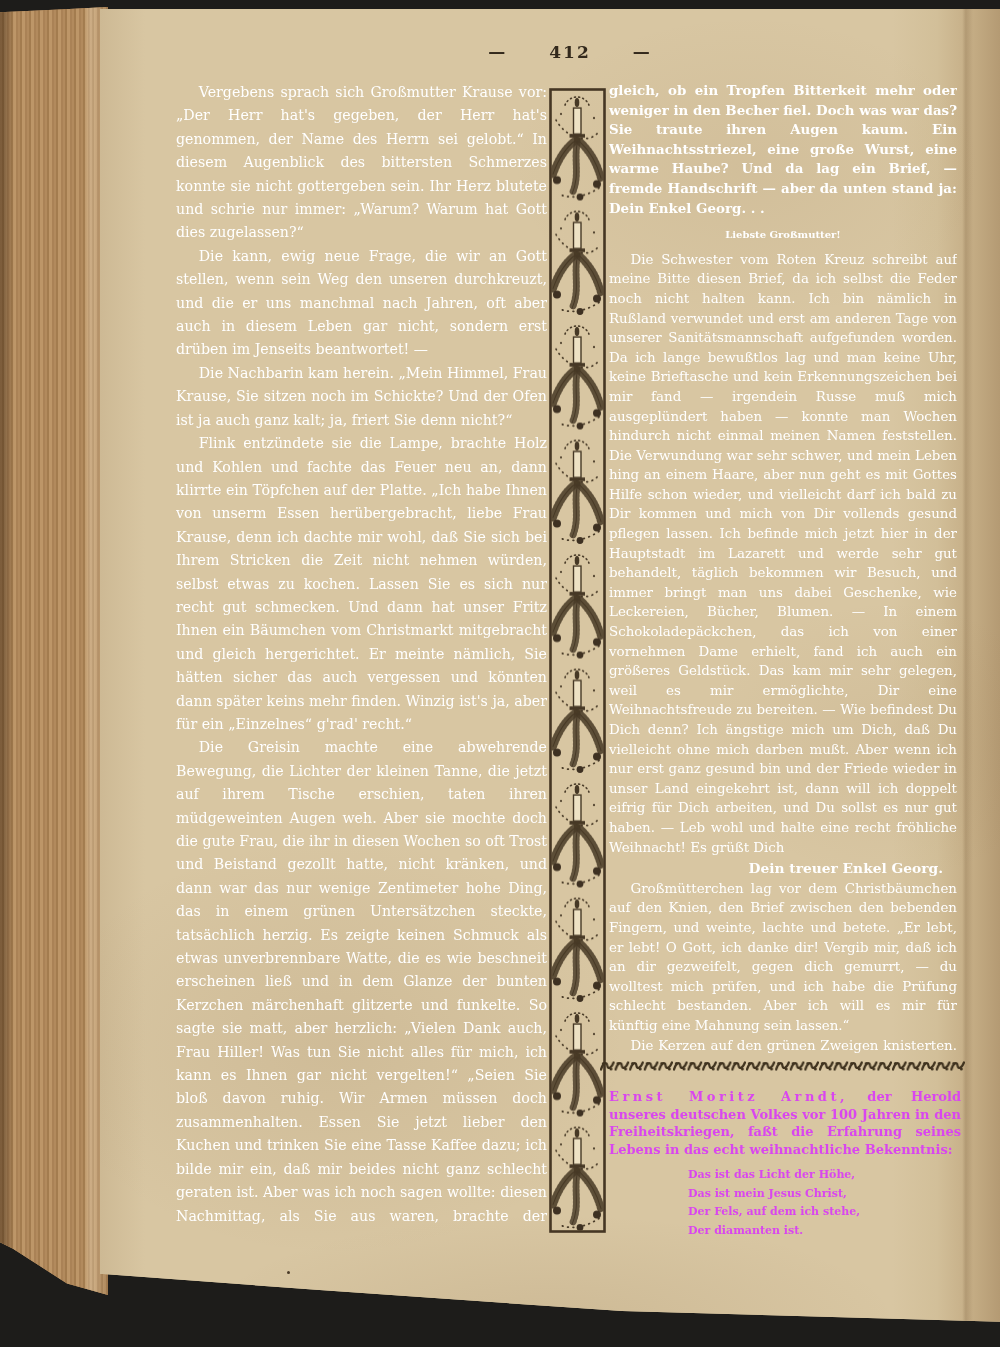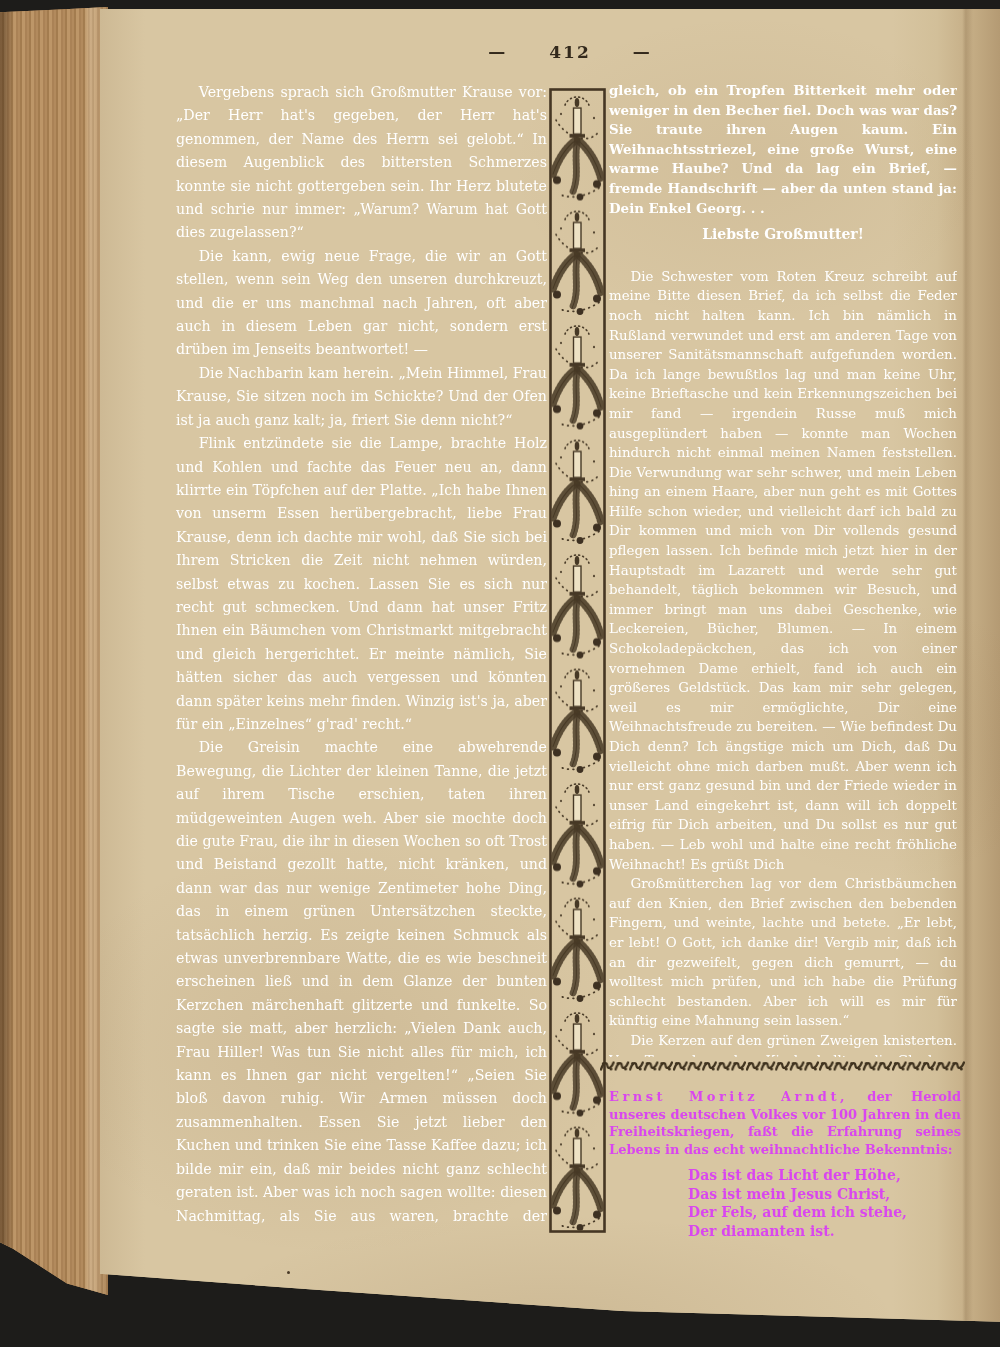--- a/index.html
+++ b/index.html
@@ -35,29 +35,29 @@
   .folio-dash{font-weight:bold;}
 
   
   .col{position:absolute;top:81px;color:#ffffff;text-align:justify;}
   #col-left{left:176px;width:371px;height:1152px;overflow:hidden;
     font-size:14.2px;line-height:23.4px;}
   #col-right{left:609px;width:348px;height:976px;overflow:hidden;
     font-size:13.4px;line-height:19.6px;}
   .col p{margin:0;text-indent:1.6em;}
   .col p.no-indent{text-indent:0;font-weight:bold;}
-  #letter-salutation{text-align:center;text-indent:0;margin:7px 0 22px;font-weight:bold;font-size:14px;}
+  #letter-salutation{text-align:center;text-indent:0;margin:7px 0 5px;font-weight:bold;font-size:10px;}
   #letter-signature{text-align:right;text-indent:0;padding-right:14px;margin-top:2px;font-weight:bold;font-size:13.8px;}
 
   
   #footer-block{position:absolute;left:600px;top:1058px;width:365px;color:#d946ef;}
   #footer-note{margin:10px 0 0 9px;width:352px;font-size:13px;line-height:17.6px;
     font-weight:bold;text-align:justify;}
   .author-spaced{letter-spacing:3.5px;}
-  #verse{margin:8px 0 0 88px;font-size:14px;line-height:18.5px;font-weight:bold;}
+  #verse{margin:8px 0 0 88px;font-size:11px;line-height:18.5px;font-weight:bold;}
 
   svg .st{stroke:#463825;fill:none;stroke-linecap:round;}
   
   #speck{position:absolute;left:287px;top:1271px;width:3px;height:3px;border-radius:50%;background:#4a3b28;}
 </style>
 </head>
 <body>
 <div id="stage">
 
   <div id="book-edge"></div>
@@ -101,20 +101,21 @@
       </pattern>
     </defs>
     <rect x="2.5" y="2.5" width="52" height="1140" fill="url(#firunit)"></rect>
     <rect x="1.5" y="1.5" width="54" height="1142" fill="none" stroke="#453624" stroke-width="2.6"></rect>
   </svg>
 
   <div id="col-right" class="col">
     <p class="no-indent">gleich, ob ein Tropfen Bitterkeit mehr oder weniger in den Becher fiel. Doch was war das? Sie traute ihren Augen kaum. Ein Weihnachtsstriezel, eine große Wurst, eine warme Haube? Und da lag ein Brief, — fremde Handschrift — aber da unten stand ja: Dein Enkel Georg. . .</p>
     <p id="letter-salutation">Liebste Großmutter!</p>
     <p>Die Schwester vom Roten Kreuz schreibt auf meine Bitte diesen Brief, da ich selbst die Feder noch nicht halten kann. Ich bin nämlich in Rußland verwundet und erst am anderen Tage von unserer Sanitätsmannschaft aufgefunden worden. Da ich lange bewußtlos lag und man keine Uhr, keine Brieftasche und kein Erkennungszeichen bei mir fand — irgendein Russe muß mich ausgeplündert haben — konnte man Wochen hindurch nicht einmal meinen Namen feststellen. Die Verwundung war sehr schwer, und mein Leben hing an einem Haare, aber nun geht es mit Gottes Hilfe schon wieder, und vielleicht darf ich bald zu Dir kommen und mich von Dir vollends gesund pflegen lassen. Ich befinde mich jetzt hier in der Hauptstadt im Lazarett und werde sehr gut behandelt, täglich bekommen wir Besuch, und immer bringt man uns dabei Geschenke, wie Leckereien, Bücher, Blumen. — In einem Schokoladepäckchen, das ich von einer vornehmen Dame erhielt, fand ich auch ein größeres Geldstück. Das kam mir sehr gelegen, weil es mir ermöglichte, Dir eine Weihnachtsfreude zu bereiten. — Wie befindest Du Dich denn? Ich ängstige mich um Dich, daß Du vielleicht ohne mich darben mußt. Aber wenn ich nur erst ganz gesund bin und der Friede wieder in unser Land eingekehrt ist, dann will ich doppelt eifrig für Dich arbeiten, und Du sollst es nur gut haben. — Leb wohl und halte eine recht fröhliche Weihnacht! Es grüßt Dich</p>
+    <p id="letter-signature">Dein treuer Enkel Georg.</p>
     <p>Großmütterchen lag vor dem Christbäumchen auf den Knien, den Brief zwischen den bebenden Fingern, und weinte, lachte und betete. „Er lebt, er lebt! O Gott, ich danke dir! Vergib mir, daß ich an dir gezweifelt, gegen dich gemurrt, — du wolltest mich prüfen, und ich habe die Prüfung schlecht bestanden. Aber ich will es mir für künftig eine Mahnung sein lassen.“</p>
     <p>Die Kerzen auf den grünen Zweigen knisterten. Vom Turm der nahen Kirche hallten die Glocken. Sangen sie nicht das uralte: „Ehre sei Gott in der Höhe und Frieden auf Erden und den Menschen ein Wohlgefallen!?“</p>
   </div>
 
   <div id="footer-block">
     <svg width="365" height="16" viewBox="0 0 365 16">
       <defs>
         <pattern id="sq" width="14.6" height="16" patternUnits="userSpaceOnUse">
           <path d="M1,11.5 C3,4.5 6.8,3.5 7.2,7.5 C7.6,11.5 11.4,10.5 13.6,4.5" fill="none" stroke="#40331f" stroke-width="2.3" stroke-linecap="round"></path>
           <circle cx="3.4" cy="5.4" r="1.5" fill="#40331f"></circle>

